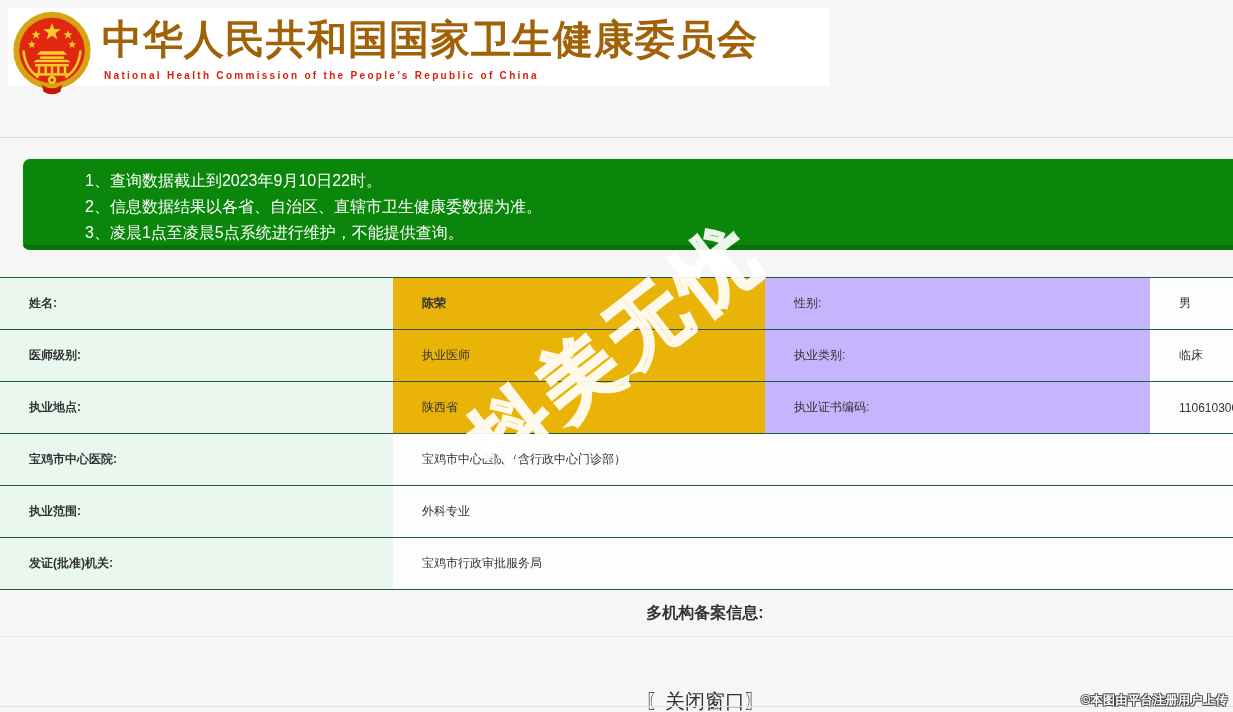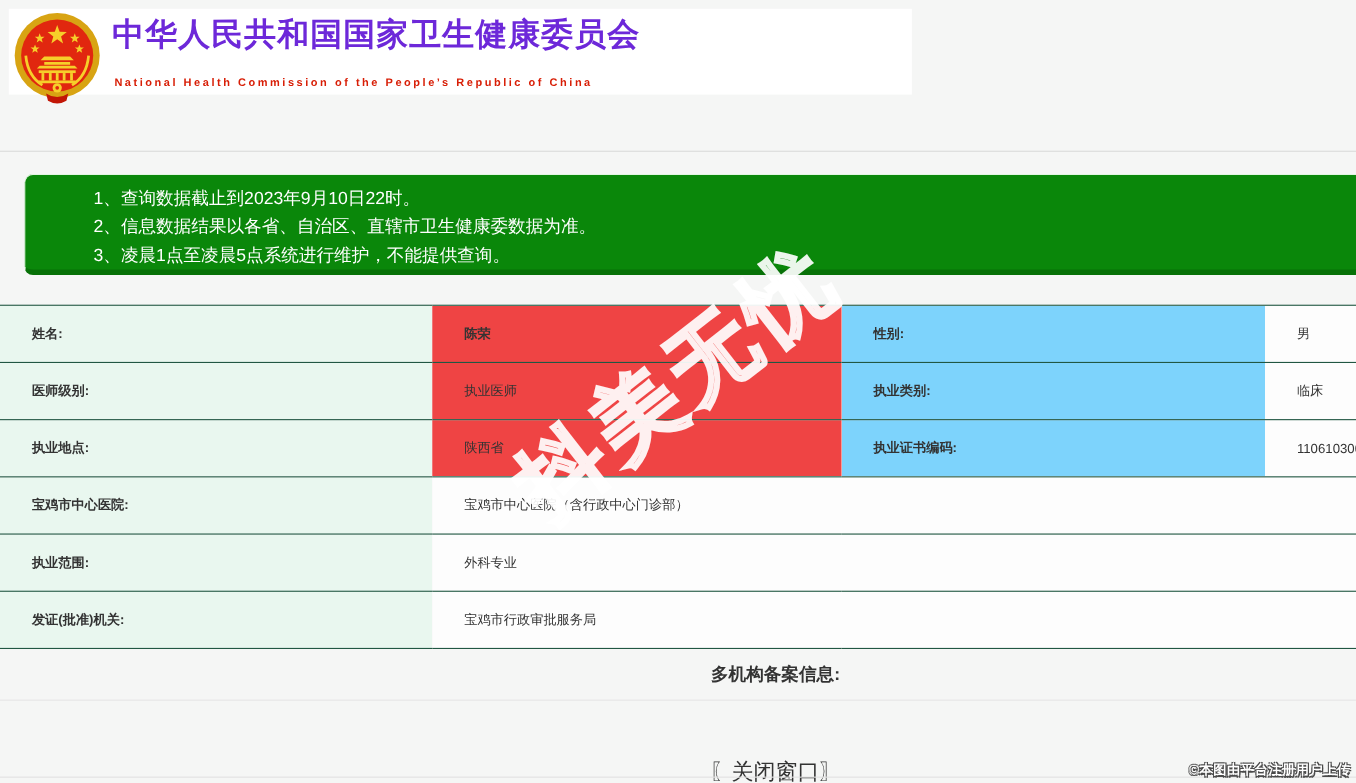--- a/index.html
+++ b/index.html
@@ -16,22 +16,22 @@
     position: absolute; left: 8px; top: 8px;
     width: 821px; height: 78px;
     background: #ffffff;
   }
   .emblem {
     position: absolute; left: 2px; top: 2px;
     width: 84px; height: 86px;
   }
   .title-cn {
     position: absolute; left: 94px; top: 4px;
-    font-size: 29px; font-weight: bold;
-    color: #6d28d9; letter-spacing: 1px;
+    font-size: 40px; font-weight: bold;
+    color: #a16207; letter-spacing: 1px;
     white-space: nowrap;
   }
   .title-en {
     position: absolute; left: 96px; top: 62px;
     font-size: 10px; font-weight: bold;
     color: #d81e06; letter-spacing: 2.3px;
     white-space: nowrap;
   }
   .top-divider {
     position: absolute; left: 0; top: 137px;
@@ -62,22 +62,22 @@
     border-top: 1px solid #215743;
   }
   table.doc-table td {
     height: 49px;
     border-bottom: 1px solid #215743;
     font-size: 12px; color: #333333;
     vertical-align: middle;
     overflow: hidden; white-space: nowrap; padding-left: 29px;
   }
   td.lab  { width: 363px; background: #e9f7ef; font-weight: bold; padding-left: 18px; }
-  td.val  { width: 342px; background: #ef4444; padding-left: 8px; }
-  td.lab2 { width: 355px; background: #7dd3fc; font-weight: bold; padding-left: 18px; }
+  td.val  { width: 342px; background: #eab308; padding-left: 8px; }
+  td.lab2 { width: 355px; background: #c4b5fd; font-weight: normal; padding-left: 18px; }
   td.val2 { width: 350px; background: #fdfdfd; padding-left: 16px; }
   td.val-span { background: #fdfdfd; padding-left: 8px; }
   .bold-val { font-weight: bold; }
 
   .section-row {
     width: 1410px; height: 46px;
     display: flex; align-items: center; justify-content: center;
     font-size: 16px; font-weight: bold; color: #333333;
     border-bottom: 1px solid #e6e6e6;
   }

